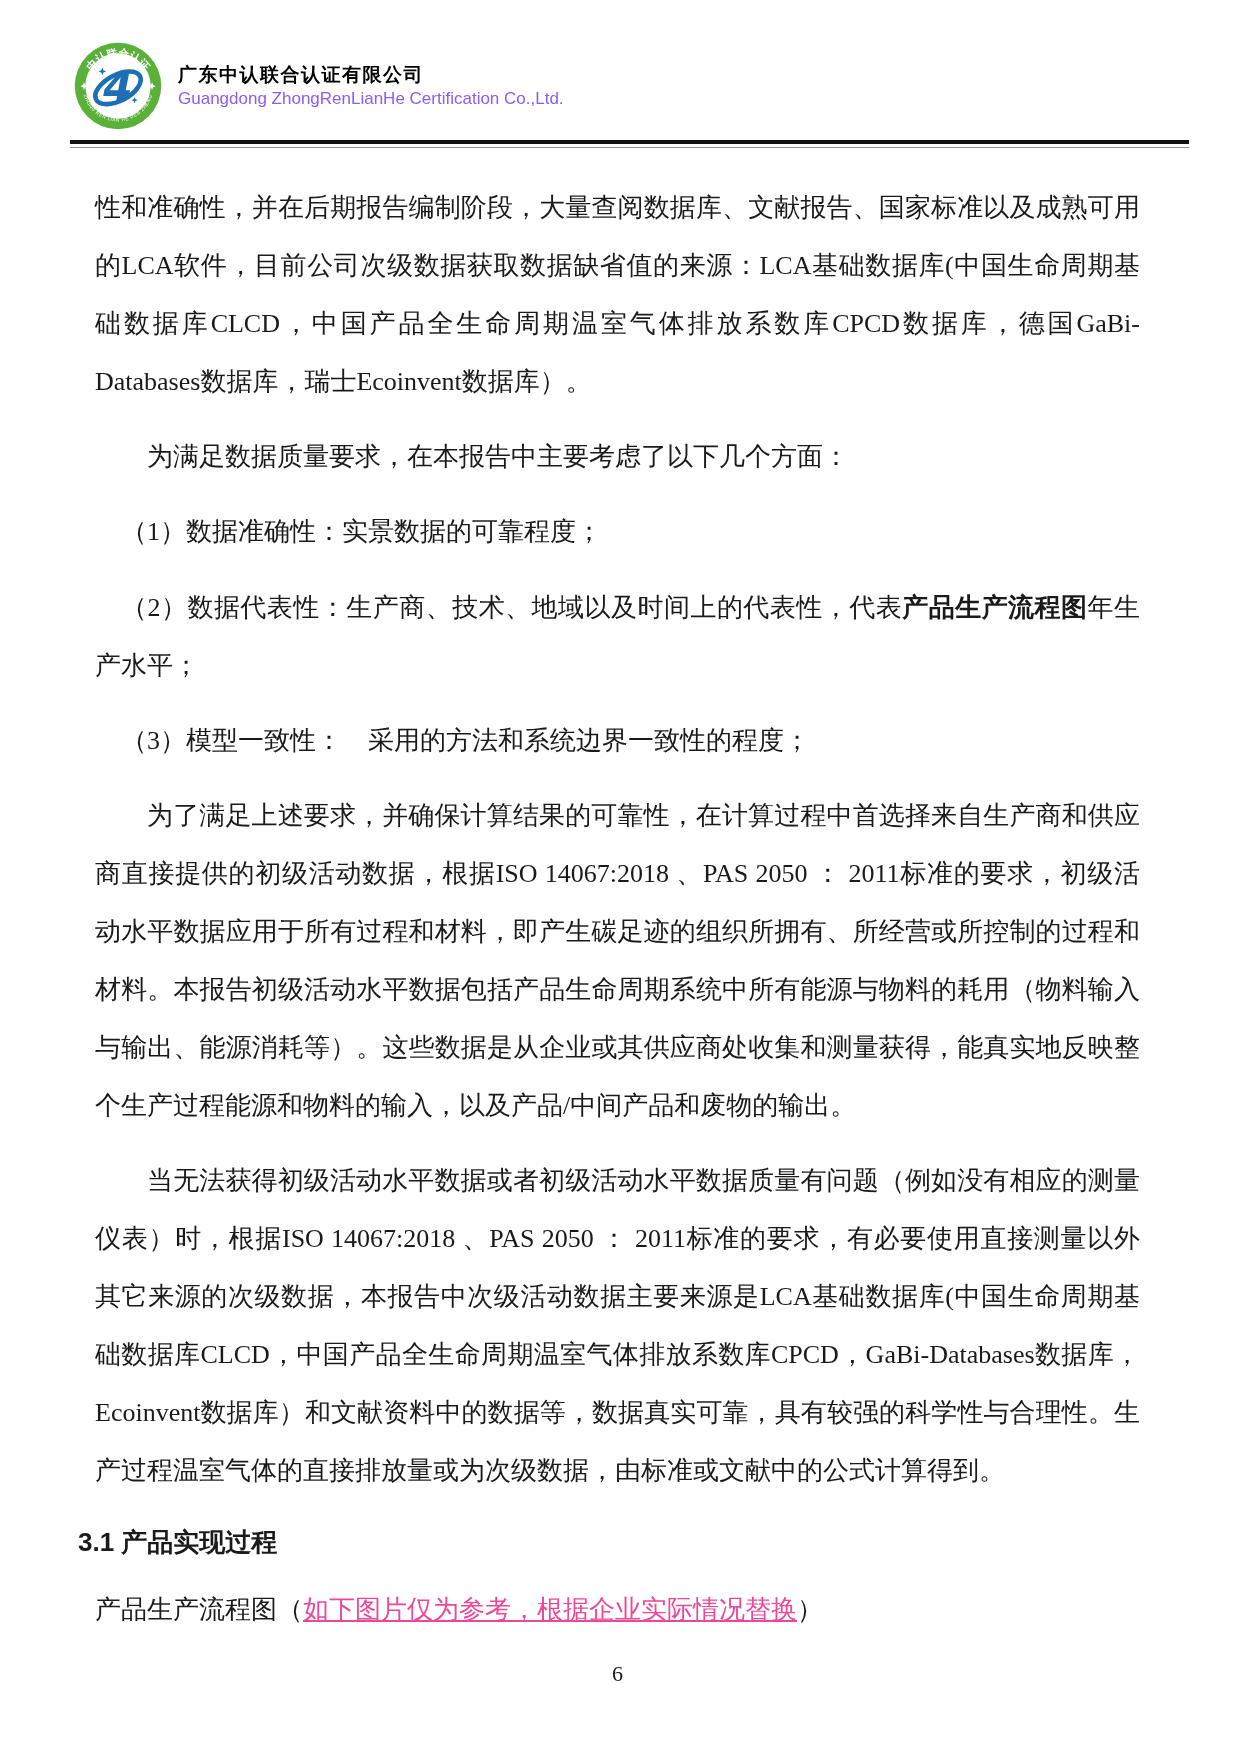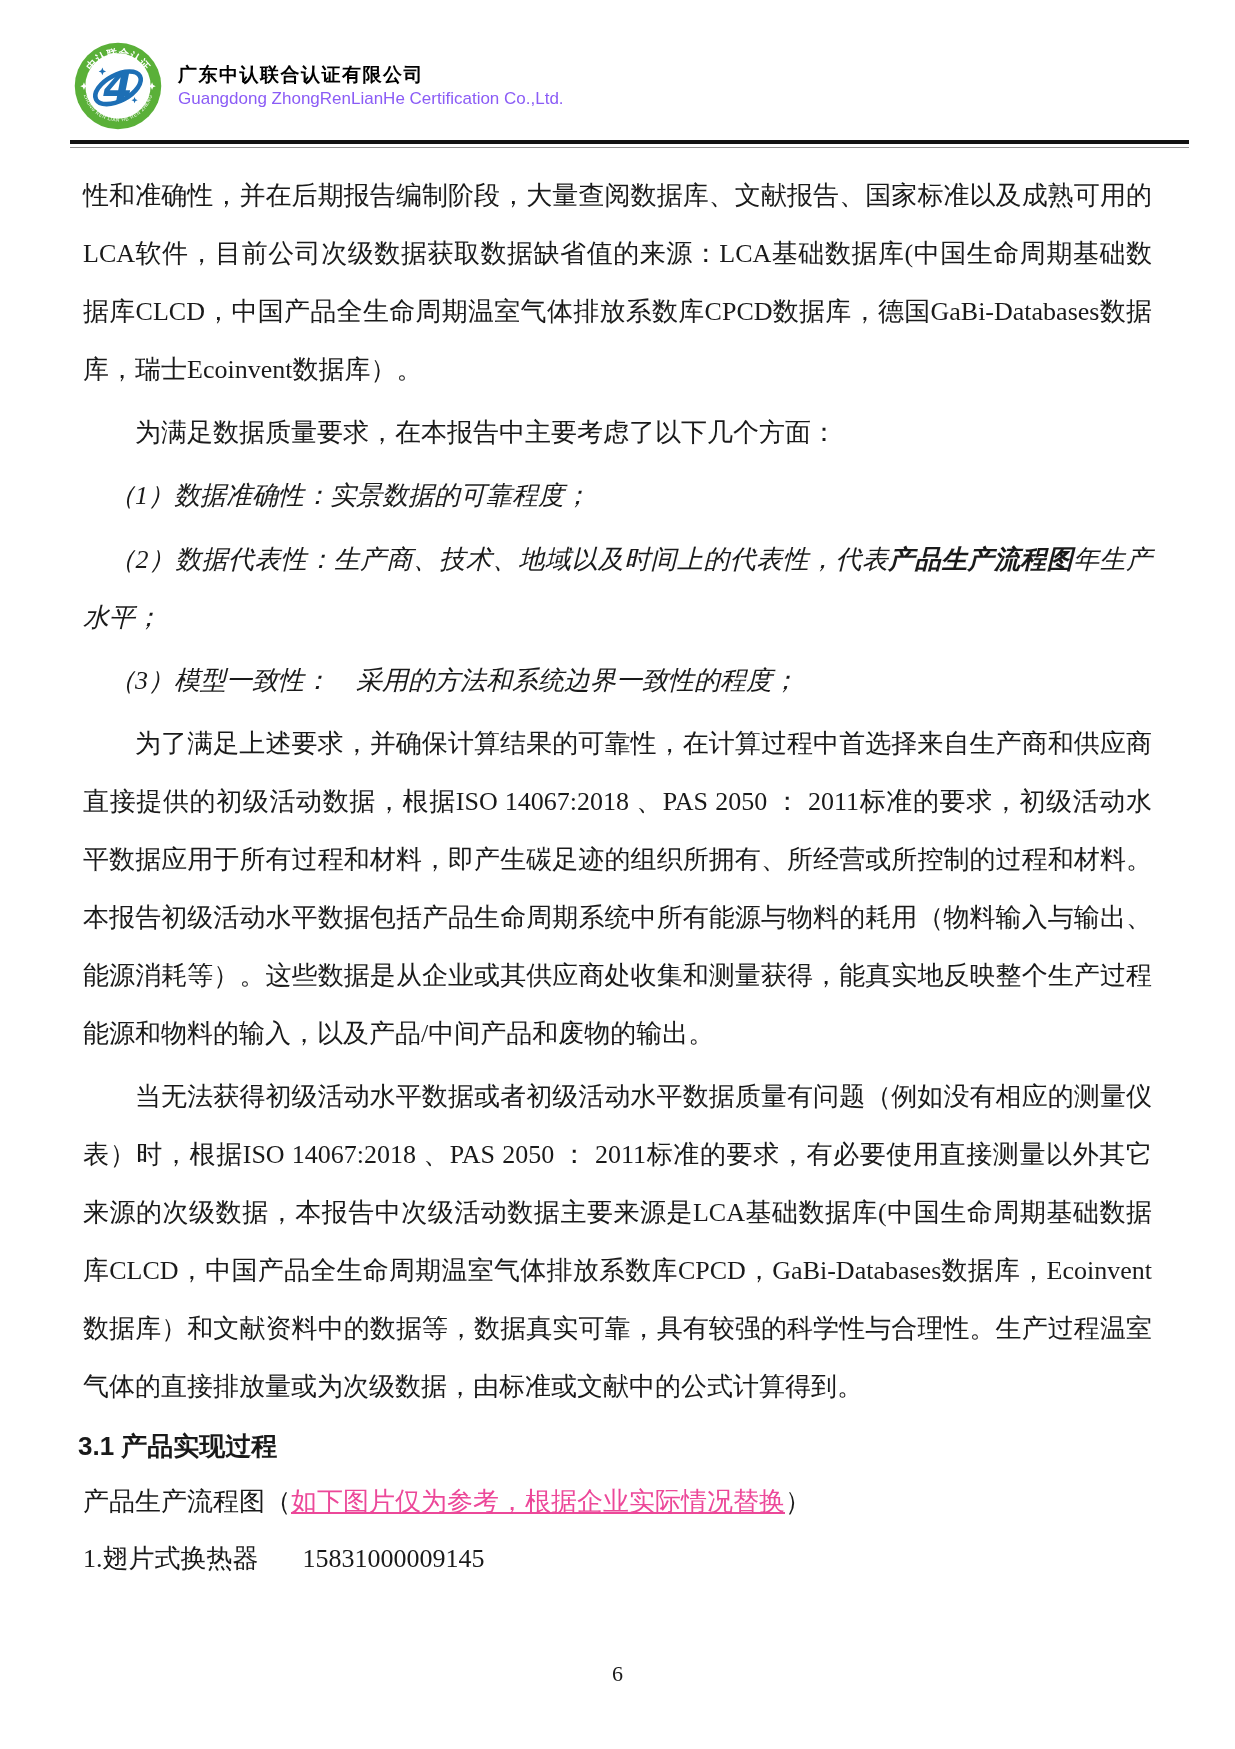--- a/index.html
+++ b/index.html
@@ -35,23 +35,23 @@
     border-top:4px solid #121212;
     border-bottom:1px solid #8f8f8f;
   }
   
   .main {
     padding:14px 78px 0 78px;
     font-size:26px;
     line-height:58px;
     text-align:justify;
   }
-  .main p { margin:5px; }
+  .main p { margin:17px; }
   p.indent { text-indent:2em; }
-  p.item   { text-indent:1em;font-style:italic; }
+  p.item   { text-indent:1em; }
   .product-name {
     font-family:"Liberation Sans","DejaVu Sans",sans-serif;
     font-weight:600;
   }
   .h1, .h2 {
     font-family:"Liberation Sans","DejaVu Sans",sans-serif;
     font-weight:bold; font-size:26px;
     margin:0; line-height:50px;
     text-align:left;
   }
@@ -108,18 +108,17 @@
     <p class="item">（1）数据准确性：实景数据的可靠程度；</p>
     <p class="item"><span>（2）数据代表性：生产商、技术、地域以及时间上的代表性，代表</span><span class="product-name">产品生产流程图</span><span>年生产水平；</span></p>
     <p class="item">（3）模型一致性：　采用的方法和系统边界一致性的程度；</p>
     <p class="indent">为了满足上述要求，并确保计算结果的可靠性，在计算过程中首选择来自生产商和供应商直接提供的初级活动数据，根据ISO 14067:2018 、PAS 2050 ： 2011标准的要求，初级活动水平数据应用于所有过程和材料，即产生碳足迹的组织所拥有、所经营或所控制的过程和材料。本报告初级活动水平数据包括产品生命周期系统中所有能源与物料的耗用（物料输入与输出、能源消耗等）。这些数据是从企业或其供应商处收集和测量获得，能真实地反映整个生产过程能源和物料的输入，以及产品/中间产品和废物的输出。</p>
     <p class="indent">当无法获得初级活动水平数据或者初级活动水平数据质量有问题（例如没有相应的测量仪表）时，根据ISO 14067:2018 、PAS 2050 ： 2011标准的要求，有必要使用直接测量以外其它来源的次级数据，本报告中次级活动数据主要来源是LCA基础数据库(中国生命周期基础数据库CLCD，中国产品全生命周期温室气体排放系数库CPCD，GaBi-Databases数据库，Ecoinvent数据库）和文献资料中的数据等，数据真实可靠，具有较强的科学性与合理性。生产过程温室气体的直接排放量或为次级数据，由标准或文献中的公式计算得到。</p>
 
     <h3 class="h2">3.1 产品实现过程</h3>
 
     <p class="flow-line"><span>产品生产流程图（</span><span style="color: #ec4899; text-decoration: underline;">如下图片仅为参考，根据企业实际情况替换</span><span>）</span></p>
 
-    <p class="product-line"><span>1.翅片式换热器</span><span class="product-code">15831000009145</span></p>
   </div>
 
   <div class="page-number">6</div>
 
 </div>
 
 </body></html>

